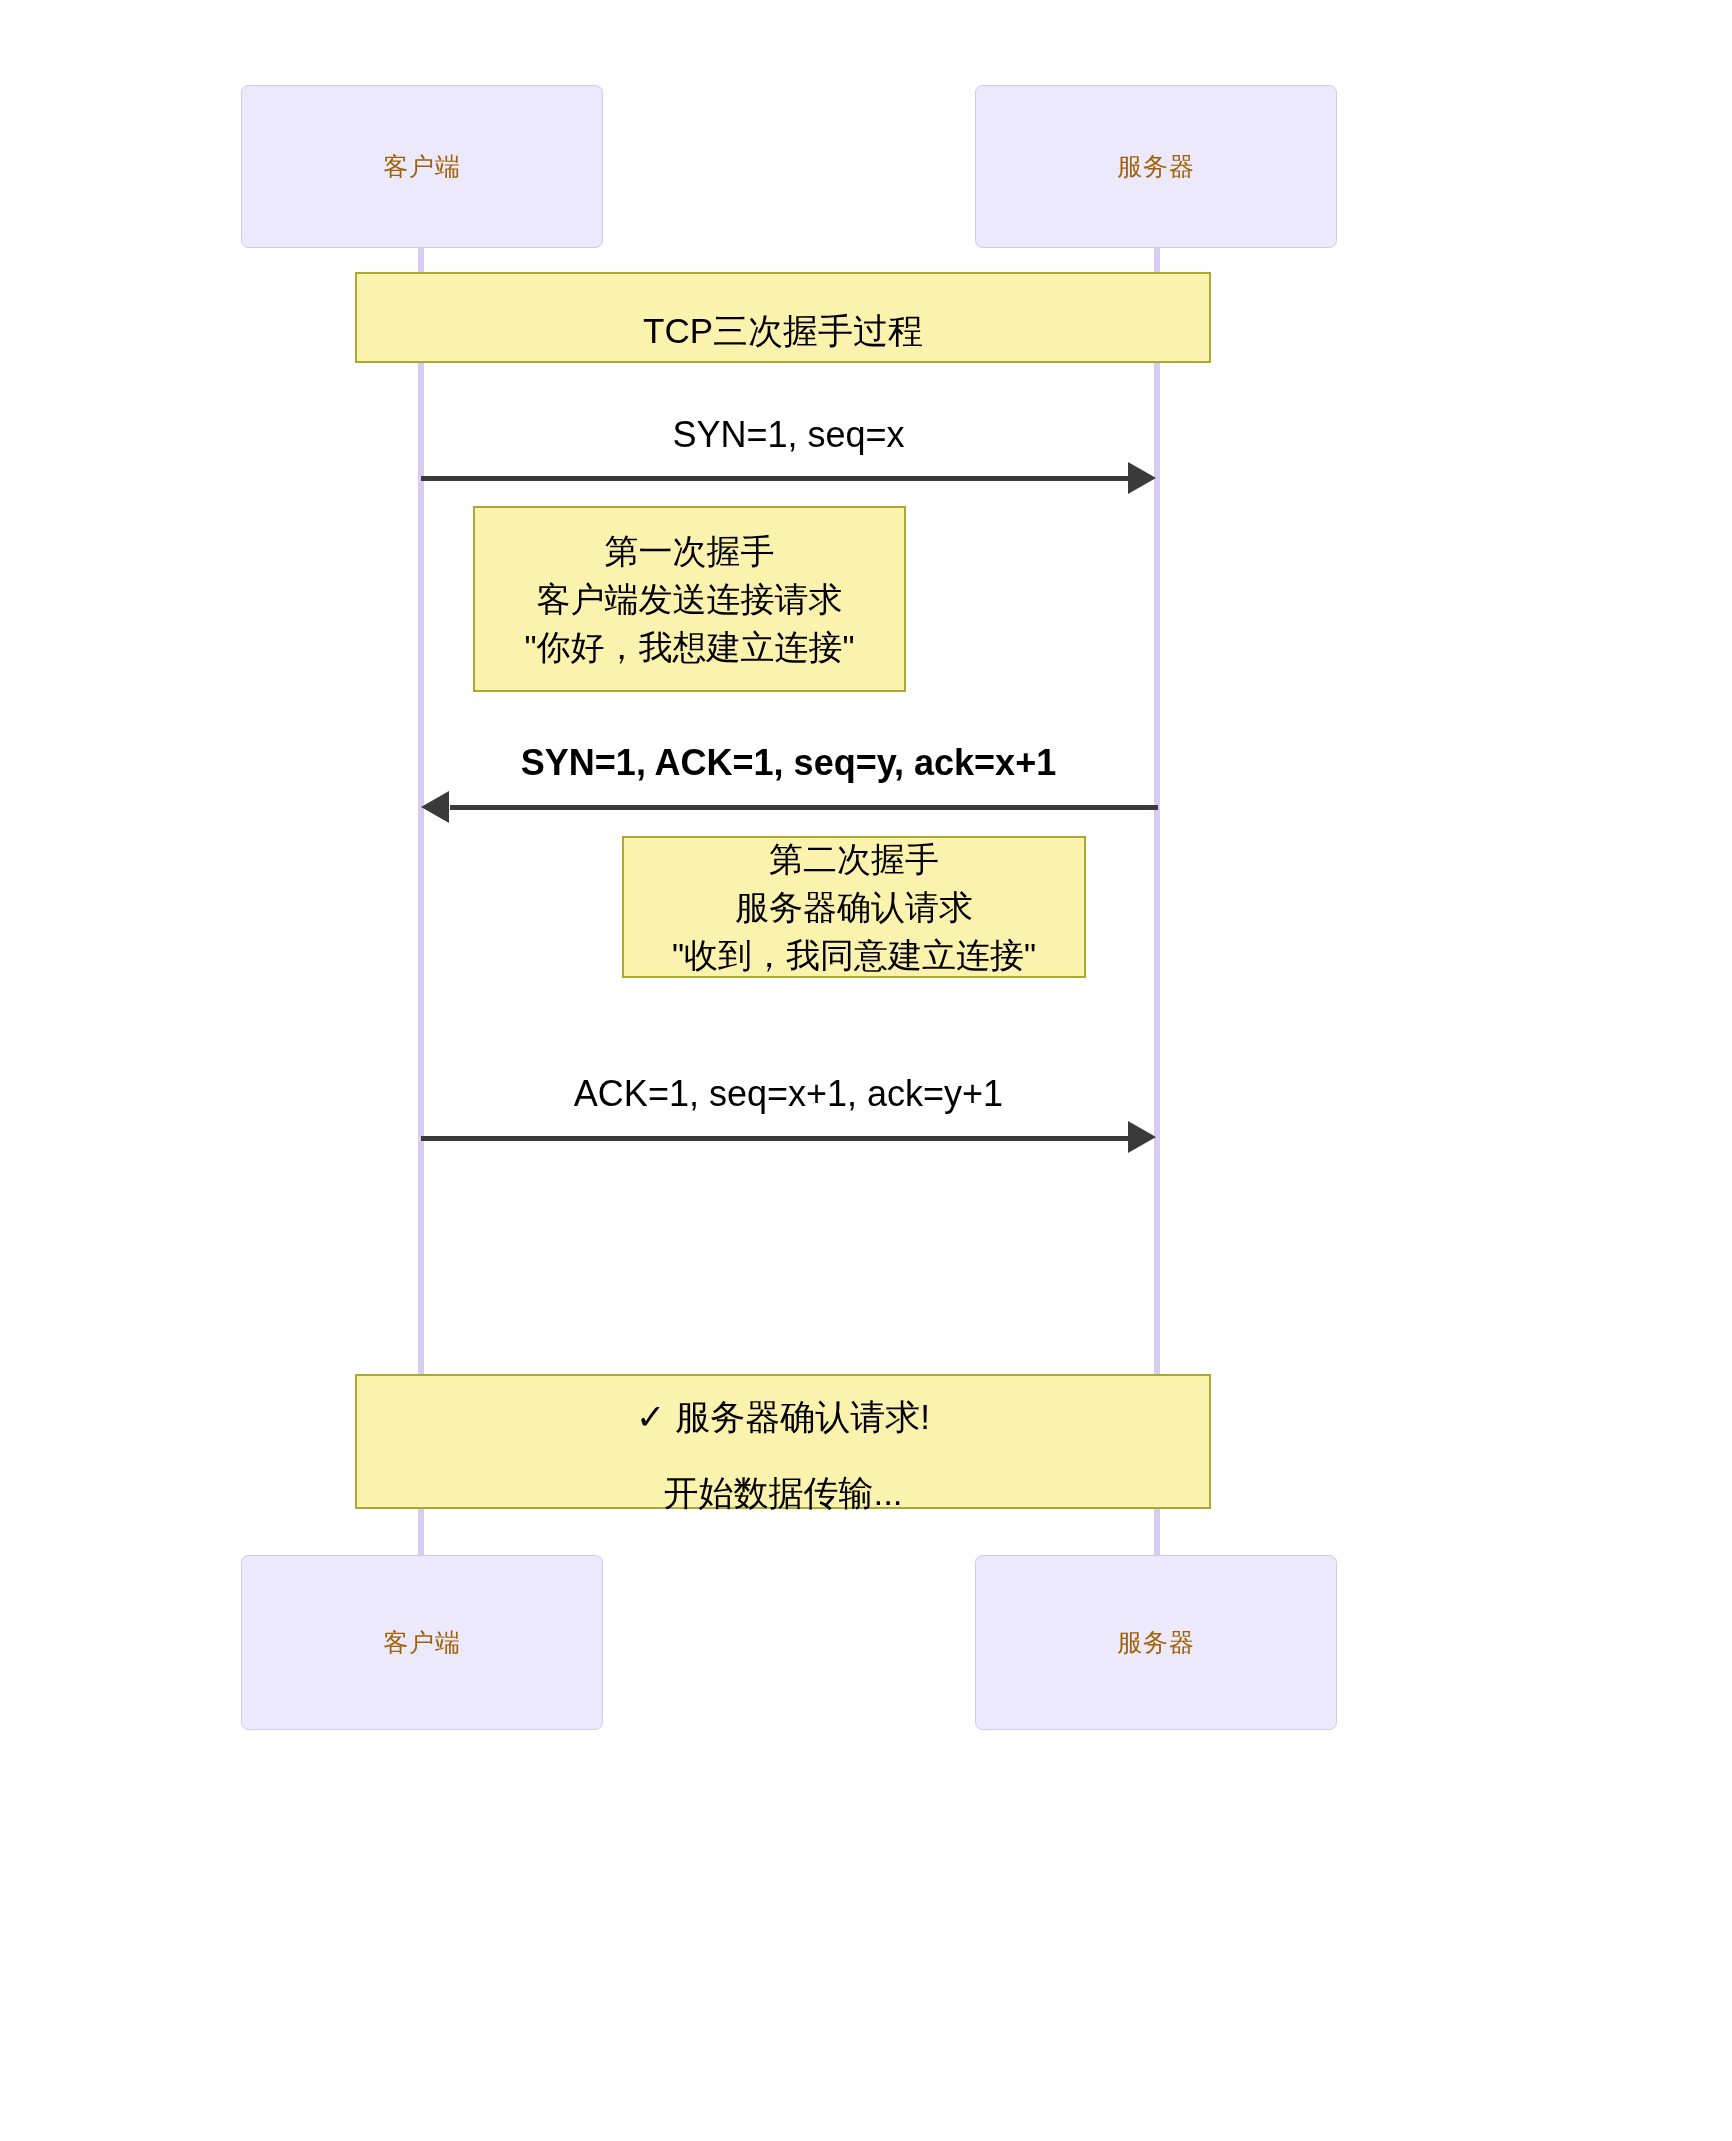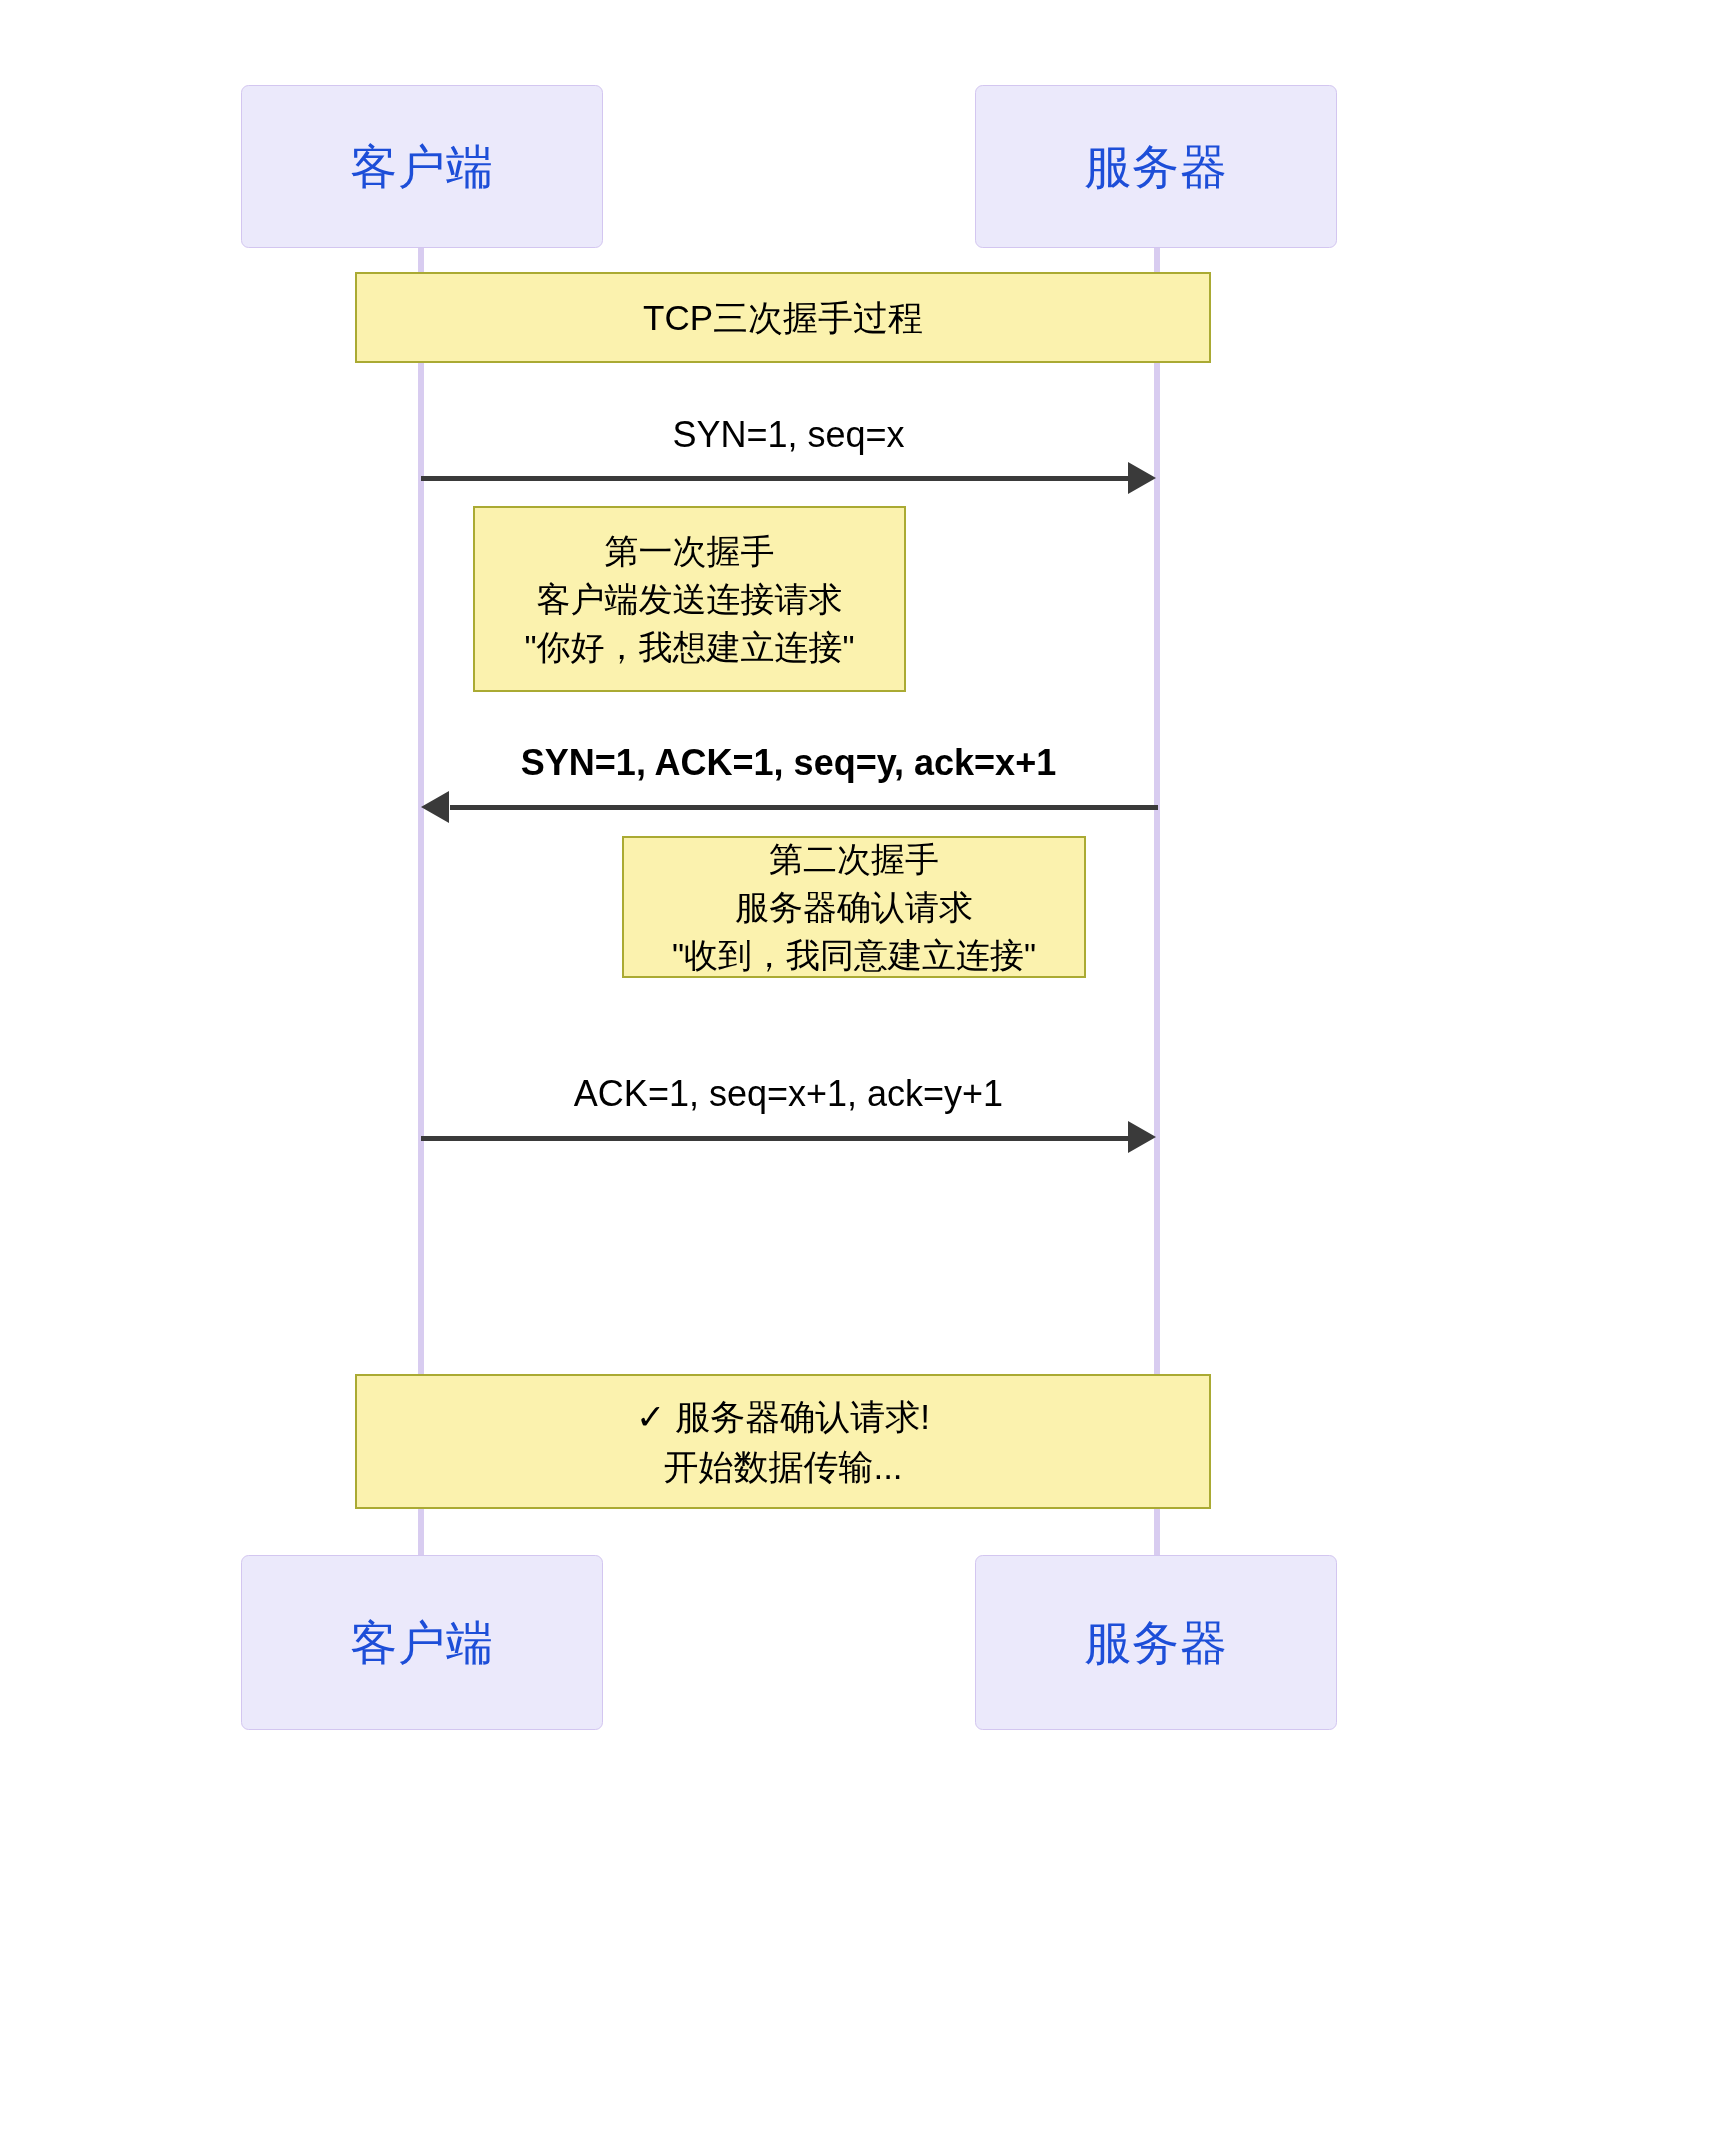--- a/index.html
+++ b/index.html
@@ -33,23 +33,23 @@
     position: absolute;
     box-sizing: border-box;
     background: #ebe9fb;
     border: 1.9px solid #d3c6f0;
     border-radius: 7.6px;
     display: flex;
     align-items: center;
     justify-content: center;
   }
   .participant .plabel {
-    font-size: 47px;
+    font-size: 25px;
     line-height: 1.1;
-    color: #1d4ed8;
+    color: #a16207;
     letter-spacing: 0.9px;
   }
 
   
   .note {
     position: absolute;
     box-sizing: border-box;
     background: #fbf2ae;
     border: 2.8px solid #aaaa33;
     display: flex;
@@ -59,20 +59,21 @@
     text-align: center;
   }
   .note .nline {
     font-size: 34px;
     line-height: 1.42;
     color: #000000;
     white-space: nowrap;
   }
   .note.banner .nline {
     font-size: 35px;
+    margin-top: 26px;
   }
 
   
   .msg-label {
     position: absolute;
     font-size: 36px;
     line-height: 1.1;
     color: #000000;
     text-align: center;
     white-space: nowrap;

